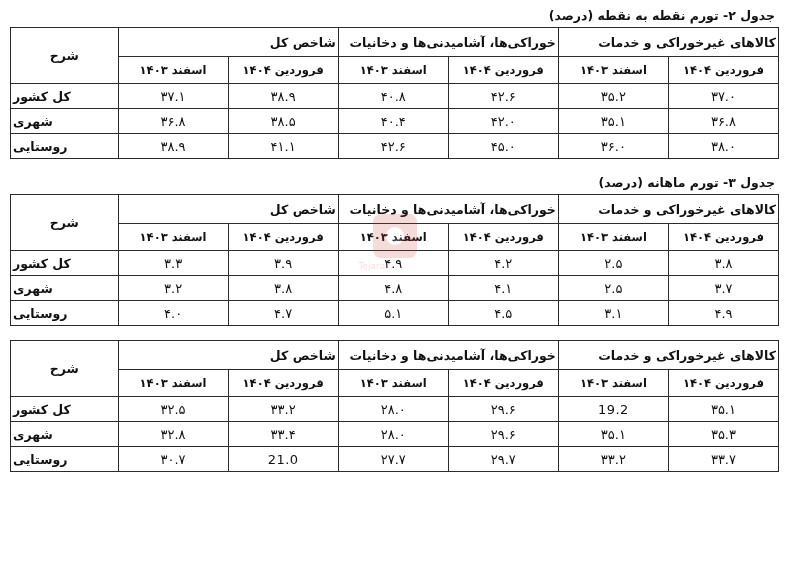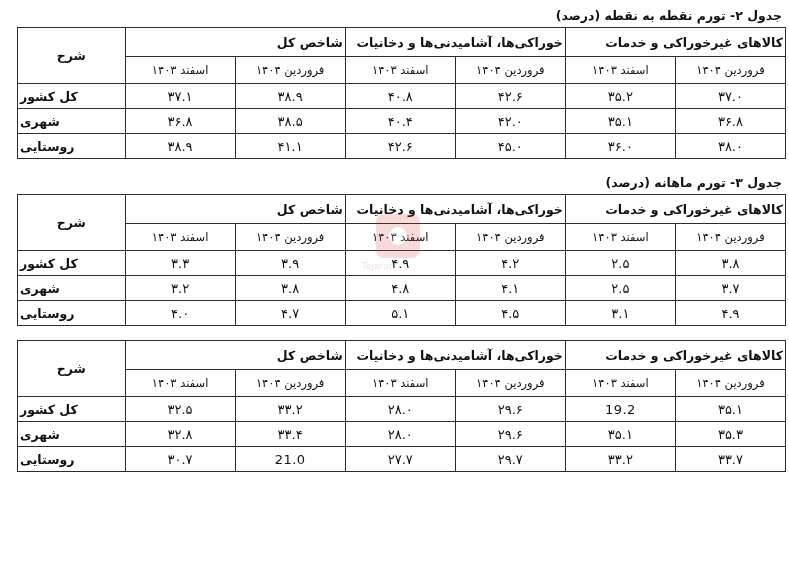--- a/index.html
+++ b/index.html
@@ -12,21 +12,21 @@
     height: 588px;
     font-family: "DejaVu Sans", sans-serif;
     color: #1a1a1a;
     overflow: hidden;
   }
   .page {
     width: 789px;
     height: 588px;
     position: relative;
     box-sizing: border-box;
-    padding: 6px 3px 0 10px;
+    padding: 6px 10px 0 10px;
   }
   .table-block {
     margin-bottom: 14px;
     position: relative;
   }
   .table-caption {
     text-align: right;
     font-size: 12.5px;
     font-weight: bold;
     color: #111;
@@ -52,21 +52,21 @@
     background: #fff;
   }
   table.stat .grp {
     font-size: 12.5px;
     font-weight: bold;
     height: 22px;
     text-align: right;
   }
   table.stat .sub {
     font-size: 11.5px;
-    font-weight: normal;
+    font-weight: bold;
     height: 20px;
   }
   table.stat .rowhead {
     font-size: 12.5px;
     font-weight: bold;
     text-align: left;
     padding-right: 8px;
   }
   table.stat .desc {
     font-size: 12.5px;

